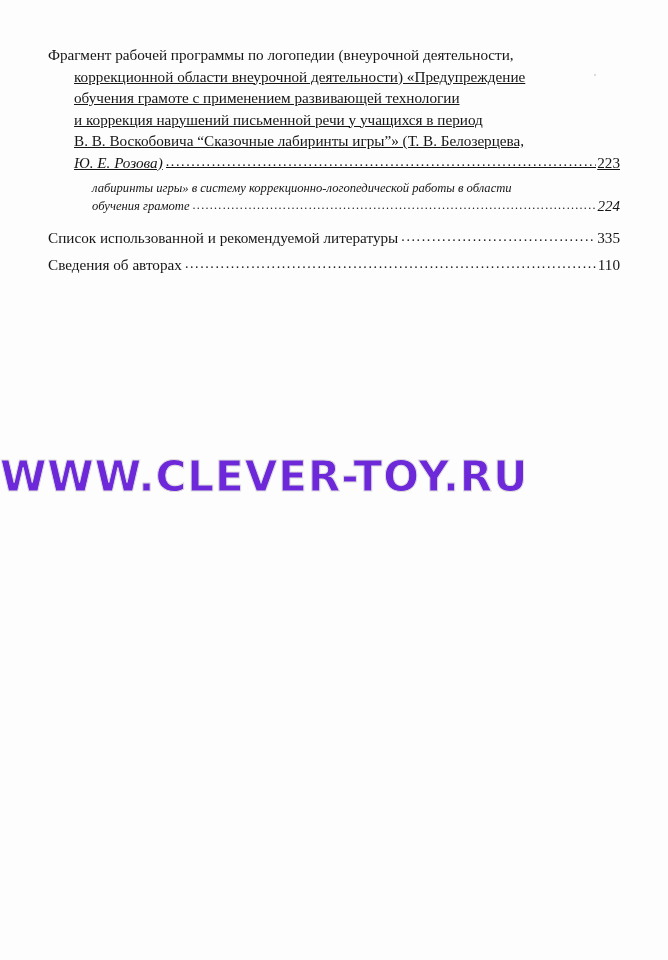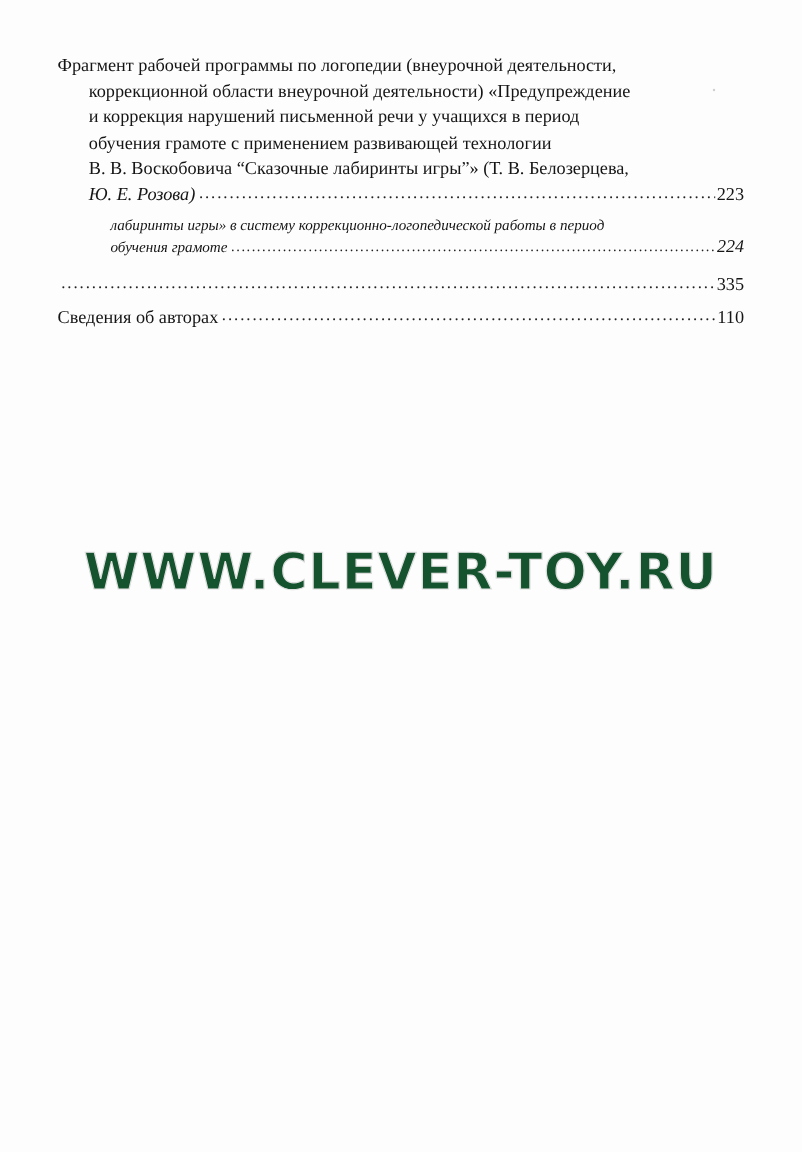--- a/index.html
+++ b/index.html
@@ -33,21 +33,21 @@
   }
 
   
   .entry-main {
     font-size: 15.2px;
     line-height: 21.5px;
     text-align: left;
     margin-bottom: 6px;
   }
   .entry-main .l1 { text-indent: 0; }
-  .entry-main .ln { padding-left: 26px; }
+  .entry-main .ln { padding-left: 26px; text-decoration: underline; }
 
   .dotfill-line {
     display: flex;
     align-items: flex-end;
     padding-left: 0;
   }
   .dotfill-line .txt { white-space: pre; }
   .dotfill-line .dots {
     flex: 1 1 auto;
     overflow: hidden;
@@ -91,26 +91,26 @@
     line-height: 25px;
     margin-top: 2px;
   }
 
   
   .watermark {
     position: absolute;
     left: 0;
     top: 452px;
     width: 668px;
-    text-align: center;
+    text-align: left;
     font-family: "DejaVu Sans", sans-serif;
     font-weight: bold;
     font-size: 42px;
     letter-spacing: 1px;
-    color: #14532d;
+    color: #6d28d9;
     -webkit-text-stroke: 1px #dedede;
     user-select: none;
   }
 
   .speck {
     position: absolute;
     width: 2px;
     height: 2px;
     background: #cfcfcf;
     border-radius: 50%;
@@ -119,40 +119,41 @@
 </head>
 <body>
 
 <div class="page">
 
   <div class="toc">
 
     <div class="entry-main">
       <div class="l1">Фрагмент рабочей программы по логопедии (внеурочной деятельности,</div>
       <div class="ln">коррекционной области внеурочной деятельности) «Предупреждение</div>
+      <div class="ln">обучения грамоте с применением развивающей технологии</div>
       <div class="ln">и коррекция нарушений письменной речи у учащихся в период</div>
-      <div class="ln">обучения грамоте с применением развивающей технологии</div>
       <div class="ln">В. В. Воскобовича “Сказочные лабиринты игры”» (Т. В. Белозерцева,</div>
       <div class="dotfill-line ln">
         <span class="txt it">Ю. Е. Розова)</span>
         <span class="dots">.....................................................................................................................................................</span>
         <span class="pg">223</span>
       </div>
     </div>
 
     <div class="entry-sub">
-      <div>лабиринты игры» в систему коррекционно-логопедической работы в период</div>
+      <div>лабиринты игры» в систему коррекционно-логопедической работы в области</div>
       <div class="dotfill-line">
         <span class="txt">обучения грамоте</span>
         <span class="dots">.....................................................................................................................................................</span>
         <span class="pg">224</span>
       </div>
     </div>
 
     <div class="entry-simple dotfill-line">
+      <span class="txt">Список использованной и рекомендуемой литературы</span>
       <span class="dots">.....................................................................................................................................................</span>
       <span class="pg">335</span>
     </div>
 
     <div class="entry-simple dotfill-line">
       <span class="txt">Сведения об авторах</span>
       <span class="dots">.....................................................................................................................................................</span>
       <span class="pg">110</span>
     </div>
 

